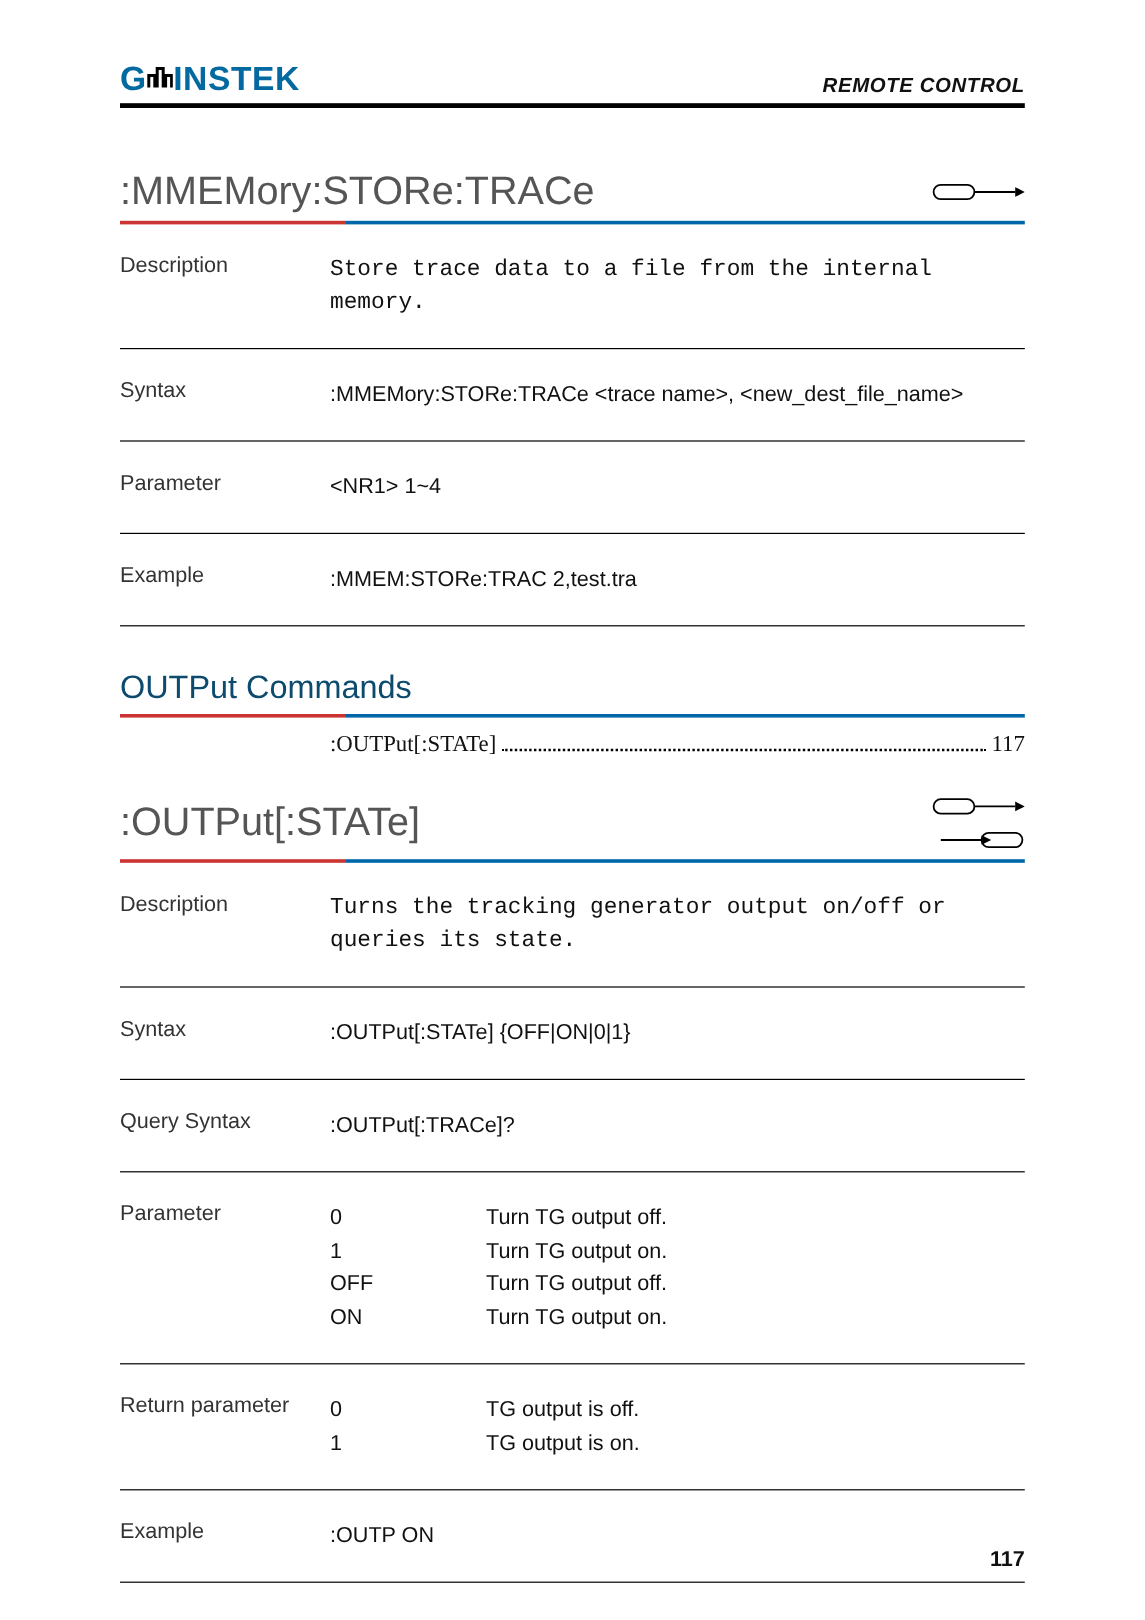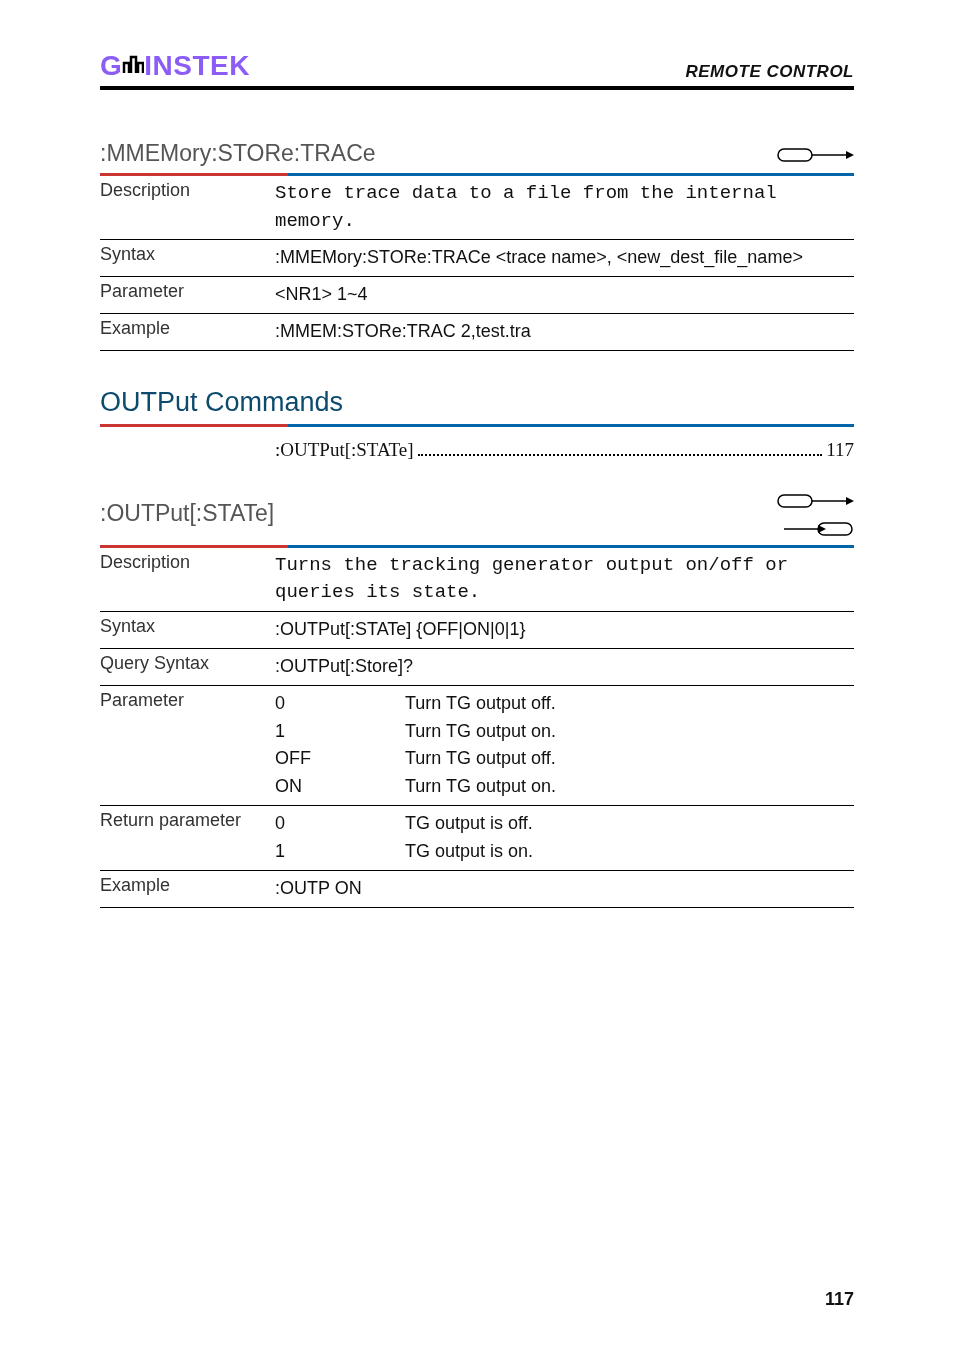--- a/index.html
+++ b/index.html
@@ -16,41 +16,41 @@
     display: flex;
     justify-content: space-between;
     align-items: flex-end;
     margin-bottom: 4px;
   }
   .logo {
     font-family: Arial, sans-serif;
     font-weight: 900;
     font-size: 28px;
     letter-spacing: 0.5px;
-    color: #8b5cf6;
+    color: #0369a1;
   }
   .logo-bar {
     display: inline-block;
     vertical-align: baseline;
   }
   .header-right {
     font-family: Arial, sans-serif;
     font-weight: bold;
     font-size: 17px;
     letter-spacing: 0.5px;
     font-style: italic;
   }
   .hr-thick {
     border: none;
     border-top: 4px solid #000;
     margin-bottom: 50px;
   }
   .section-title {
     font-family: Arial, sans-serif;
-    font-size: 23px;
+    font-size: 33px;
     color: #555;
     font-weight: normal;
     display: flex;
     justify-content: space-between;
     align-items: center;
     margin-top: 28px;
   }
   .section-title-large {
     font-family: Arial, sans-serif;
     font-size: 27px;
@@ -65,21 +65,21 @@
     margin-top: 6px;
   }
   .thin-rule {
     border: none;
     border-top: 1px solid #000;
     margin: 0;
   }
   .row {
     display: flex;
     align-items: flex-start;
-    padding: 4px 0;
+    padding: 24px 0;
   }
   .cell-label {
     width: 175px;
     flex-shrink: 0;
     font-family: Arial, sans-serif;
     font-size: 18px;
     color: #333;
   }
   .cell-body {
     flex: 1;
@@ -212,21 +212,21 @@
 <hr class="thin-rule">
 
 <div class="row">
   <div class="cell-label">Syntax</div>
   <div class="cell-body-sans">:OUTPut[:STATe] {OFF|ON|0|1}</div>
 </div>
 <hr class="thin-rule">
 
 <div class="row">
   <div class="cell-label">Query Syntax</div>
-  <div class="cell-body-sans">:OUTPut[:Store]?</div>
+  <div class="cell-body-sans">:OUTPut[:TRACe]?</div>
 </div>
 <hr class="thin-rule">
 
 <div class="row">
   <div class="cell-label">Parameter</div>
   <div class="cell-body-sans">
     <div class="param-col">
         <div class="pc1">0</div>
         <div class="pc2">Turn TG output off.</div>
       </div>

